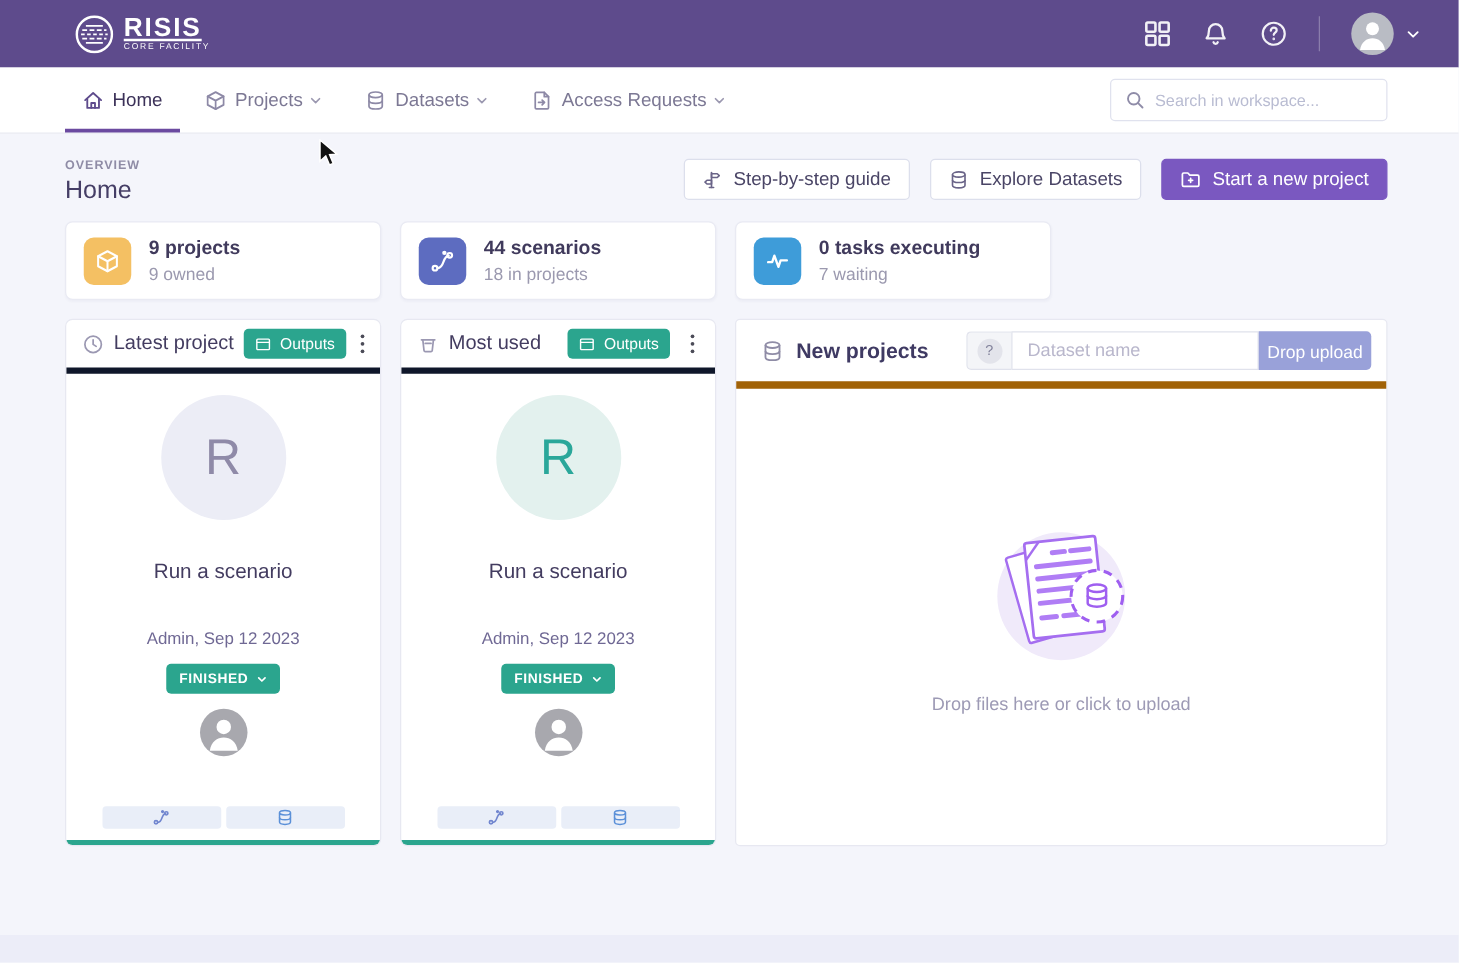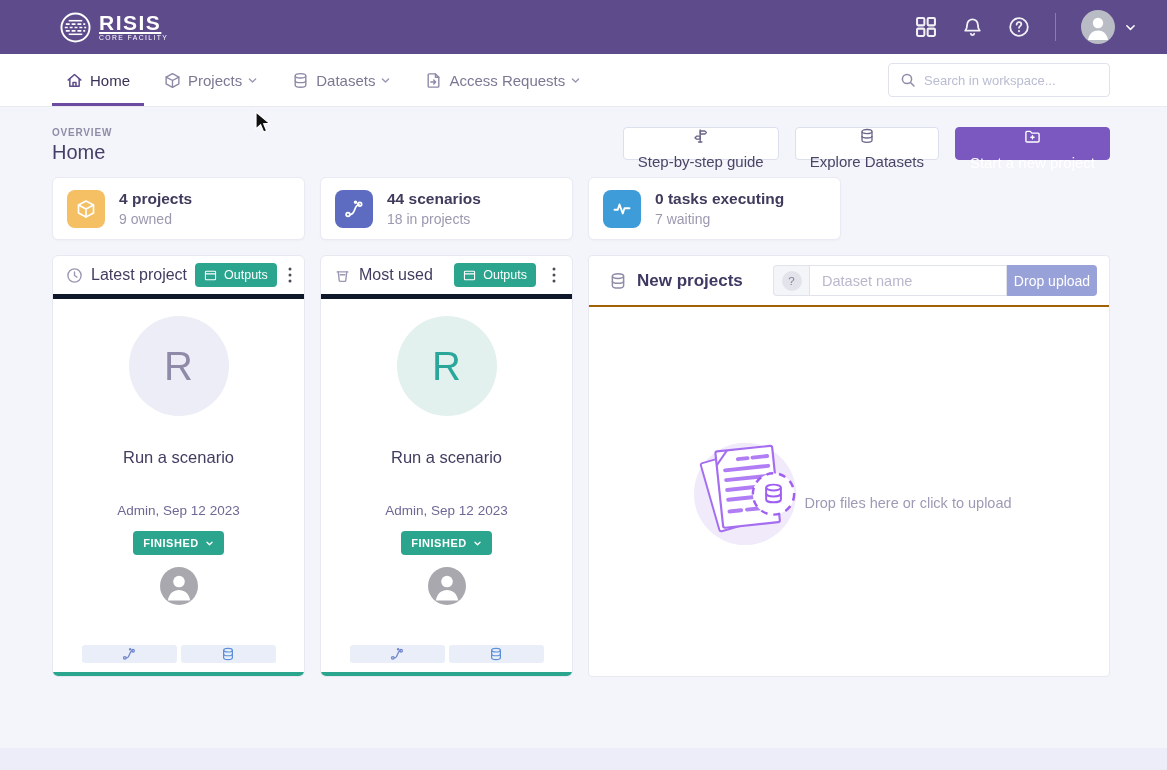--- a/index.html
+++ b/index.html
@@ -65,21 +65,21 @@
 
   
   .content { padding:0 57px 0 52px; }
   .head-row { display:flex; align-items:flex-start; margin-top:20px; }
   .kicker { font-size:10px; font-weight:bold; letter-spacing:0.8px; color:#8f8ca6; }
   .page-title { font-size:20px; color:#453e66; margin-top:3px; font-weight:normal; }
   .head-actions { margin-left:auto; display:flex; gap:16px; }
   .btn {
     height:33px; border-radius:4px; display:inline-flex; align-items:center;
     gap:9px; padding:0 14px; font-size:15px; cursor:pointer;
-    font-family:"Liberation Sans", sans-serif; border:1px solid transparent;flex-direction:column;
+    font-family:"Liberation Sans", sans-serif; border:1px solid transparent;
   }
   .btn-outline { background:#fff; border-color:#dcdfec; color:#4a4566; }
   .btn-outline .btn-icon { color:#6a6488; }
   .btn-primary { background:#7a58c0; color:#fff; border-color:#7a58c0; }
 
   
   .stats-row { display:flex; gap:15px; margin-top:13px; }
   .stat-card {
     width:253px; height:63px; background:#fff; border:1px solid #e9eaf3;
     border-radius:6px; display:flex; align-items:center; gap:14px; padding:0 14px;
@@ -176,22 +176,22 @@
     width:198px; border:1px solid #e0e2ec; padding:0 12px; font-size:14.5px;
     font-family:"Liberation Sans", sans-serif; color:#444; outline:none;
   }
   .dataset-input::placeholder { color:#b9b7cc; }
   .upload-btn {
     width:90px; background:#99a1d9; color:#fff; border:none; cursor:pointer;
     font-size:14px; font-family:"Liberation Sans", sans-serif;
     border-radius:0 4px 4px 0;
   }
   .drop-zone {
-    flex:1; border-top:2px solid #a16207;
-    display:flex; align-items:center; justify-content:center;
+    flex:1; border-top:6px solid #a16207;
+    display:flex; flex-direction:column; align-items:center; justify-content:center;
     cursor:pointer;
   }
   .drop-text { margin-top:22px; font-size:14.5px; color:#9d9ab5; }
 
   
   .footer-strip {
     position:absolute; left:0; right:0; bottom:0; height:22px; background:#ecedf8;
   }
   .cursor { position:absolute; left:254px; top:111px; pointer-events:none; z-index:50; }
 </style>
@@ -371,21 +371,21 @@
 
   <div class="stats-row">
     <div class="stat-card">
       <span class="stat-icon si-projects">
         <svg width="20" height="20" viewBox="0 0 16 16" fill="none" stroke="#fff" stroke-width="1.3" stroke-linecap="round" stroke-linejoin="round">
           <path d="M8 1.6 14 4.8v6.4L8 14.4 2 11.2V4.8Z"></path>
           <path d="M2 4.8 8 8l6-3.2M8 8v6.4"></path>
         </svg>
       </span>
       <span>
-        <div class="stat-title">4 projects</div>
+        <div class="stat-title">9 projects</div>
         <div class="stat-sub">9 owned</div>
       </span>
     </div>
     <div class="stat-card">
       <span class="stat-icon si-scenarios">
         <svg width="20" height="20" viewBox="0 0 16 16" fill="none" stroke="#fff" stroke-width="1.4" stroke-linecap="round">
           <circle cx="3.2" cy="12.4" r="1.5"></circle>
           <path d="M5 12.4c4.4 0 2.8-7.6 7-8"></path>
           <circle cx="12.6" cy="4.2" r="1.5"></circle>
           <circle cx="9.2" cy="2.6" r="0.7"></circle>

